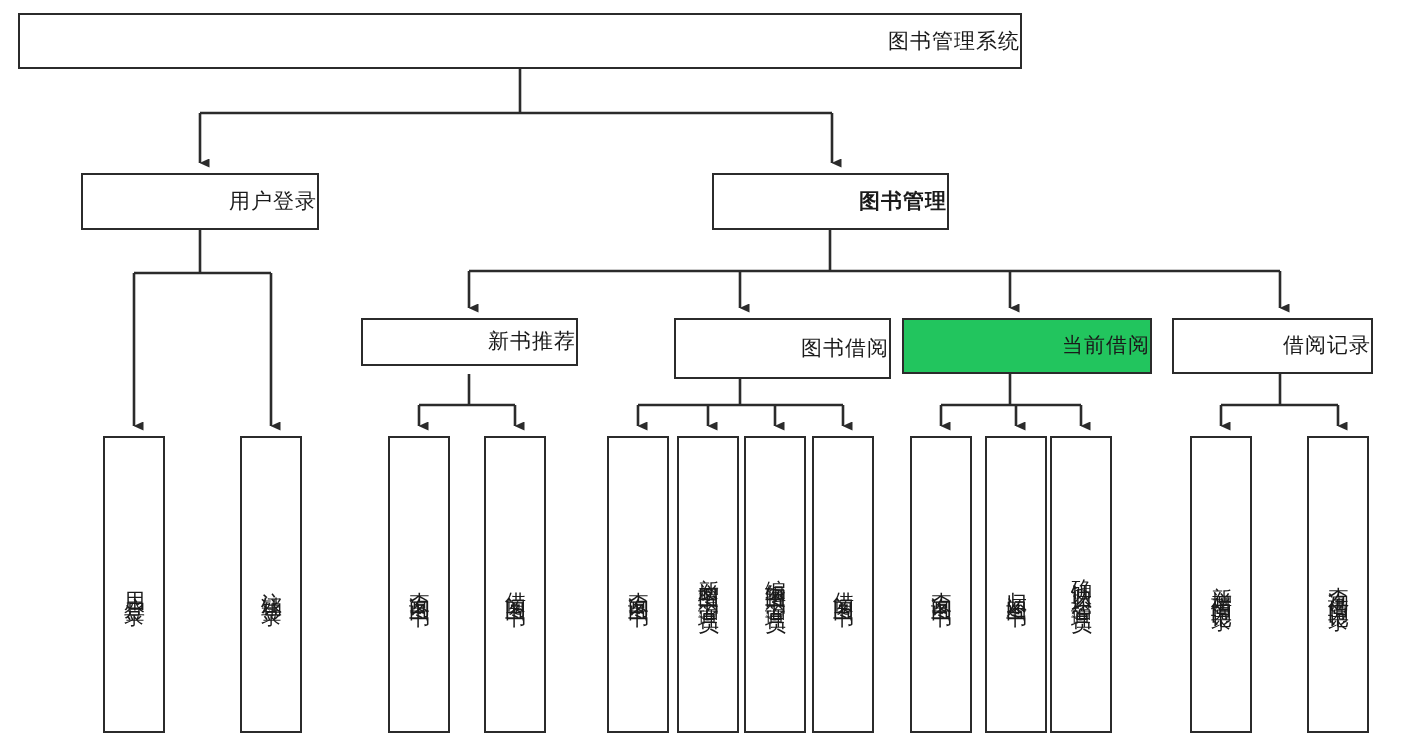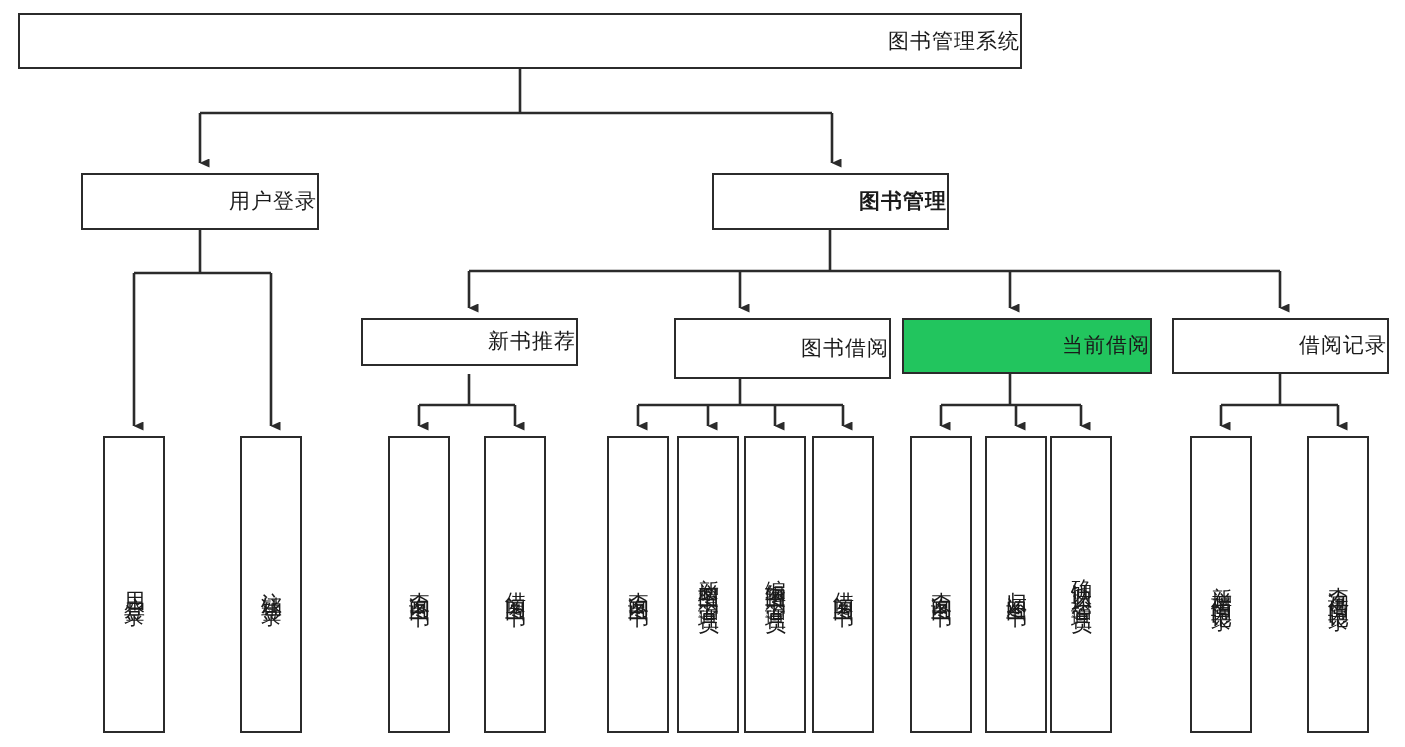--- a/index.html
+++ b/index.html
@@ -137,21 +137,21 @@
 
   <div class="node h-node" style="left: 361px; top: 318px; width: 217px; height: 48px; border-color: rgb(43, 43, 43); background: rgb(255, 255, 255); color: rgb(26, 26, 26);">
     <span>新书推荐</span>
   </div>
   <div class="node h-node" style="left: 632px; top: 318px; width: 217px; height: 61px; border-color: rgb(43, 43, 43); background: rgb(255, 255, 255); color: rgb(26, 26, 26); margin-left: 42px;">
     <span>图书借阅</span>
   </div>
   <div class="node h-node" style="left: 902px; top: 318px; width: 250px; height: 56px; border-color: rgb(43, 43, 43); background: #22c55e; color: rgb(26, 26, 26);">
     <span>当前借阅</span>
   </div>
-  <div class="node h-node" style="left: 1172px; top: 318px; width: 217px; height: 56px; border-color: rgb(43, 43, 43); background: rgb(255, 255, 255); color: rgb(26, 26, 26);">
+  <div class="node h-node" style="left: 1172px; top: 318px; width: 201px; height: 56px; border-color: rgb(43, 43, 43); background: rgb(255, 255, 255); color: rgb(26, 26, 26);">
     <span>借阅记录</span>
   </div>
 
   <div class="node v-node" style="left: 103px; top: 436px; width: 62px; height: 297px; border-color: rgb(43, 43, 43); background: rgb(255, 255, 255); color: rgb(26, 26, 26);">
     <span class="v-label">用户登录</span>
   </div>
   <div class="node v-node" style="left: 240px; top: 436px; width: 62px; height: 297px; border-color: rgb(43, 43, 43); background: rgb(255, 255, 255); color: rgb(26, 26, 26);">
     <span class="v-label">注销登录</span>
   </div>
   <div class="node v-node" style="left: 388px; top: 436px; width: 62px; height: 297px; border-color: rgb(43, 43, 43); background: rgb(255, 255, 255); color: rgb(26, 26, 26);">

